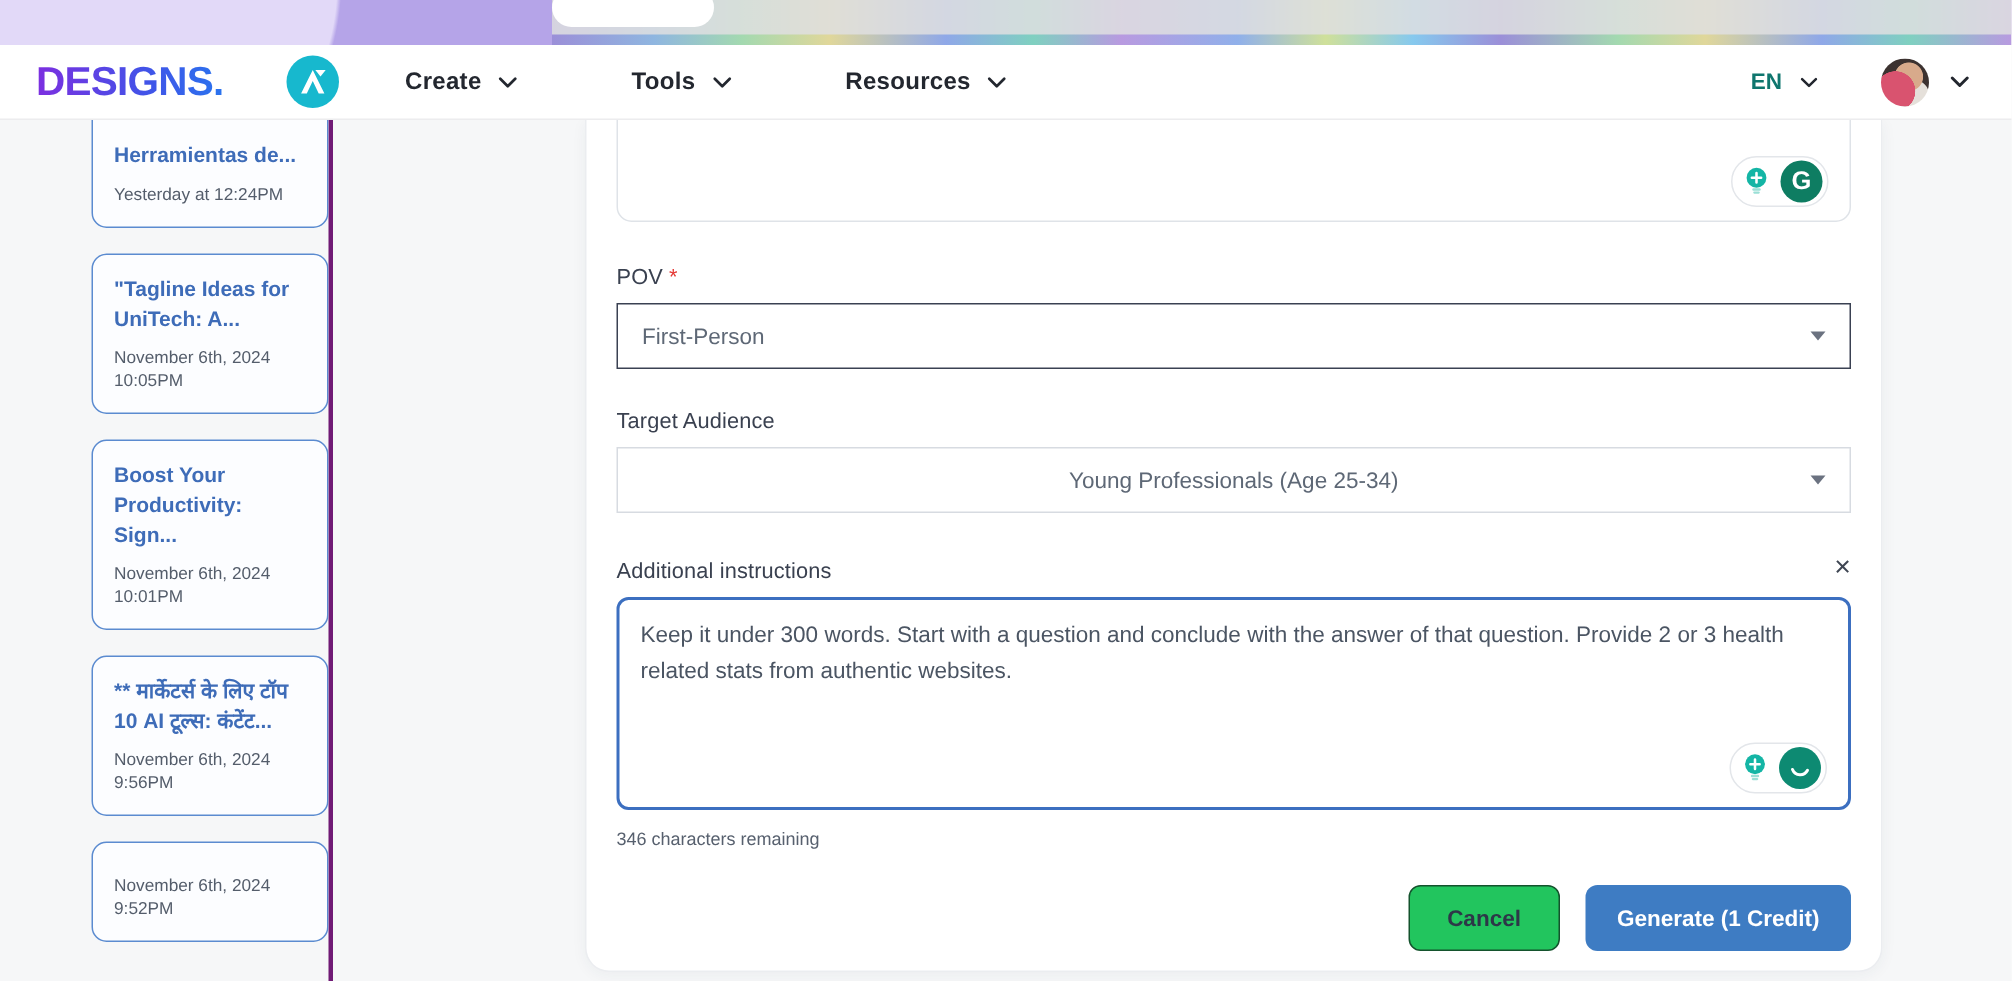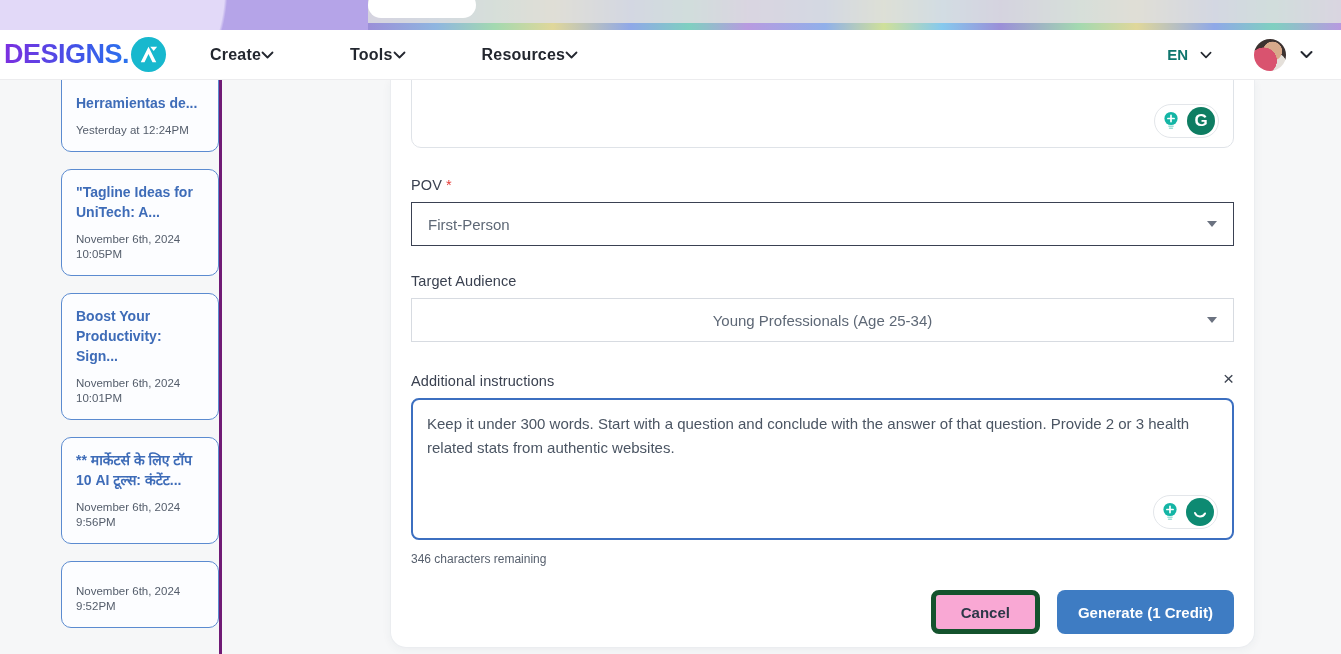--- a/index.html
+++ b/index.html
@@ -17,28 +17,28 @@
       #8fa8e8 27%,#7fd0c0 33%,#b89ae0 39%,#90b0ea 47%,#cfe09a 53%,#86c9ee 59%,
       #9b8fd8 65%,#a3d9b0 73%,#e0d79a 79%,#8fa8e8 87%,#7fd0c0 93%,#b89ae0 100%); }
   .wall-overlay { position:absolute; left:368px; top:0; right:0; height:23px;
     background:rgba(223,223,225,0.85); }
   .wall-tab { position:absolute; left:368px; top:-8px; width:108px; height:26px;
     background:#fff; border-radius:13px; }
 
   
   .navbar { position:absolute; top:30px; left:0; width:1341px; height:50px; background:#fff;
     border-bottom:1px solid #ececee; display:flex; align-items:center; z-index:20; }
-  .logo { display:flex; align-items:center; margin-left:4px; cursor:pointer; }
+  .logo { display:flex; align-items:center; margin-left:24px; cursor:pointer;gap:40px; }
   .logo-text { font-size:27px; font-weight:800; letter-spacing:-0.5px;
     background:linear-gradient(90deg,#7c2fe0 0%,#4054e8 60%,#2a74ee 100%);
     -webkit-background-clip:text; background-clip:text; color:transparent; }
   .logo-circle { width:35px; height:35px; border-radius:50%; background:#17b8ce; margin-left:2px;
     display:flex; align-items:center; justify-content:center; }
   .nav-menu { display:flex; align-items:center; margin-left:44px; gap:76px; }
-  .nav-item { display:flex; align-items:center; gap:0; font-size:16px; font-weight:700;
+  .nav-item { display:flex; align-items:center; gap:11px; font-size:16px; font-weight:700;
     color:#23272f; cursor:pointer; letter-spacing:0.2px; }
   .nav-spacer { flex:1; }
   .lang { display:flex; align-items:center; gap:12px; font-size:15px; font-weight:700;
     color:#0f766e; cursor:pointer; margin-right:42px; }
   .account { display:flex; align-items:center; gap:14px; margin-right:28px; cursor:pointer; }
   .avatar { width:32px; height:32px; border-radius:50%;
     background:
       radial-gradient(circle at 30% 68%, #d9536f 0 42%, transparent 43%),
       radial-gradient(circle at 58% 38%, #d8aa8b 0 34%, transparent 36%),
       radial-gradient(circle at 70% 75%, #e5e0da 0 28%, transparent 30%),
@@ -91,21 +91,21 @@
     border:2px solid #3c6fc0; border-radius:8px; background:#fff; }
   .textarea-wrap textarea { width:100%; height:100%; border:none; outline:none; resize:none;
     font-family:"Liberation Sans", sans-serif; font-size:15px; color:#4b5563;
     line-height:24px; padding:12px 14px; background:transparent; border-radius:8px; }
 
   .chars-remaining { position:absolute; left:20px; top:472px; font-size:12px; color:#57606e; }
 
   .btn-row { position:absolute; right:20px; top:510px; display:flex; gap:17px; }
   .btn { height:44px; border-radius:8px; font-family:"Liberation Sans", sans-serif;
     font-size:15px; cursor:pointer; }
-  .btn-cancel { background:#f9a8d4; border:5px solid #14532d; color:#2d3748; font-weight:700;
+  .btn-cancel { background:#22c55e; border:1px solid #14532d; color:#2d3748; font-weight:700;
     padding:0 25px; }
   .btn-generate { background:#3e7cc3; border:none; color:#fff; font-weight:700; padding:0 21px; }
 
   .chev svg { display:block; }
 </style>
 </head>
 <body>
 
 <div class="wallpaper">
   <div class="wall-left"></div>

